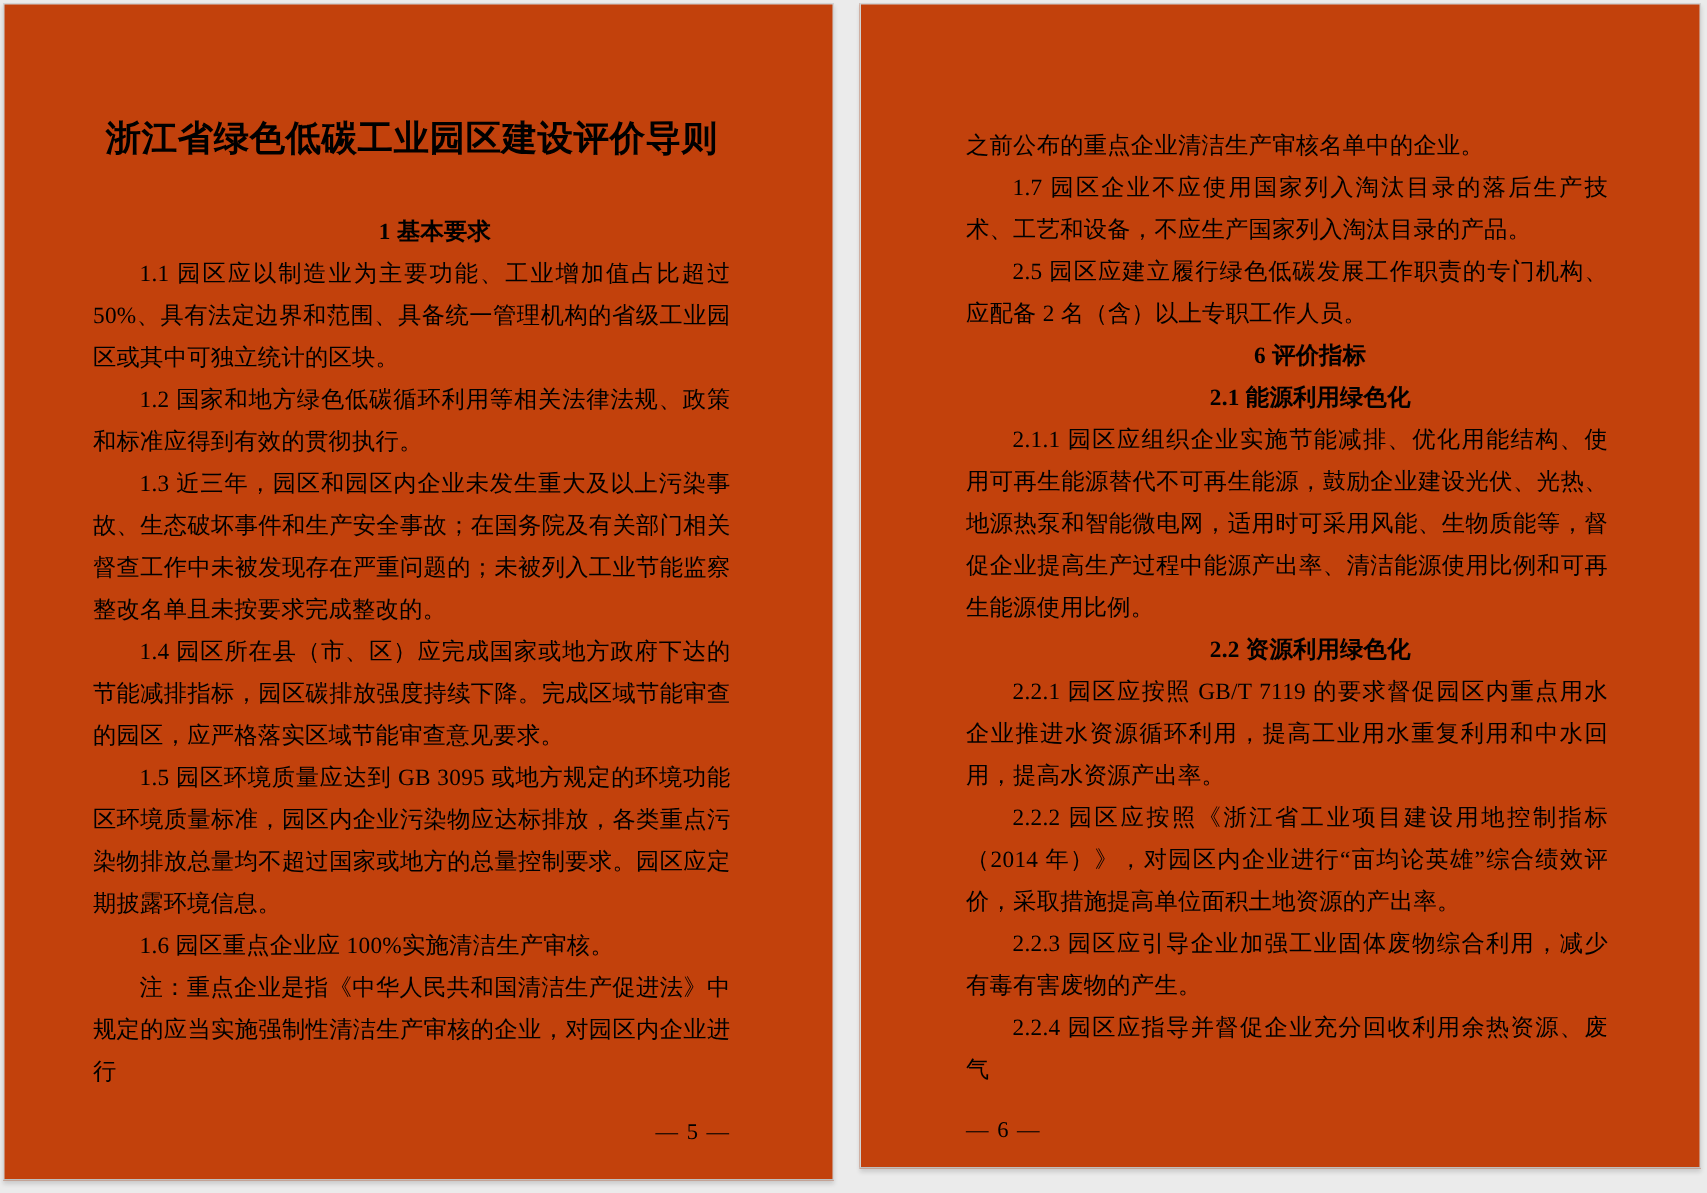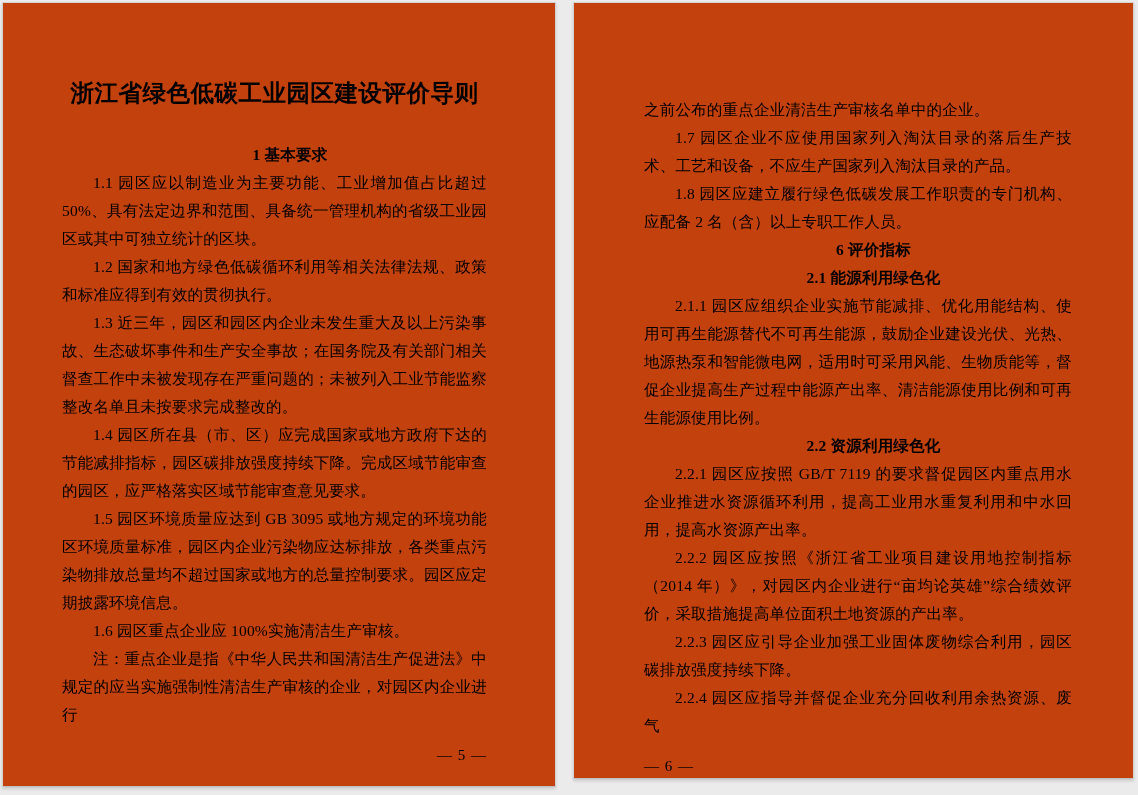--- a/index.html
+++ b/index.html
@@ -54,21 +54,21 @@
     text-align: center;
     letter-spacing: 0.5px;
     white-space: nowrap;
   }
   .heading, .subheading {
     font-weight: bold;
     text-indent: 2em;
     text-align: center;
   }
   .para { text-indent: 2em; }
-  .para-cont { text-indent: 0; margin-top: 12px; }
+  .para-cont { text-indent: 0; }
   .pagenum {
     margin-top: 12px;
     font-size: 15px;
     text-align: right;
     letter-spacing: 1px;
   }
   .pagenum-left { text-align: left; }
 </style>
 </head>
 <body>
@@ -82,24 +82,24 @@
       <div class="block para">1.3 近三年，园区和园区内企业未发生重大及以上污染事故、生态破坏事件和生产安全事故；在国务院及有关部门相关督查工作中未被发现存在严重问题的；未被列入工业节能监察整改名单且未按要求完成整改的。</div>
       <div class="block para">1.4 园区所在县（市、区）应完成国家或地方政府下达的节能减排指标，园区碳排放强度持续下降。完成区域节能审查的园区，应严格落实区域节能审查意见要求。</div>
       <div class="block para">1.5 园区环境质量应达到 GB 3095 或地方规定的环境功能区环境质量标准，园区内企业污染物应达标排放，各类重点污染物排放总量均不超过国家或地方的总量控制要求。园区应定期披露环境信息。</div>
       <div class="block para">1.6 园区重点企业应 100%实施清洁生产审核。</div>
       <div class="block para">注：重点企业是指《中华人民共和国清洁生产促进法》中规定的应当实施强制性清洁生产审核的企业，对园区内企业进行</div>
       <div class="block pagenum">— 5 —</div>
     </section>
   <section class="page page-right">
       <div class="block para-cont">之前公布的重点企业清洁生产审核名单中的企业。</div>
       <div class="block para">1.7 园区企业不应使用国家列入淘汰目录的落后生产技术、工艺和设备，不应生产国家列入淘汰目录的产品。</div>
-      <div class="block para">1.8 园区应建立履行绿色低碳发展工作职责的专门机构、应配备 2 名（含）以上专职工作人员。</div>
+      <div class="block para">2.5 园区应建立履行绿色低碳发展工作职责的专门机构、应配备 2 名（含）以上专职工作人员。</div>
       <div class="block heading">6 评价指标</div>
       <div class="block subheading">2.1 能源利用绿色化</div>
       <div class="block para">2.1.1 园区应组织企业实施节能减排、优化用能结构、使用可再生能源替代不可再生能源，鼓励企业建设光伏、光热、地源热泵和智能微电网，适用时可采用风能、生物质能等，督促企业提高生产过程中能源产出率、清洁能源使用比例和可再生能源使用比例。</div>
       <div class="block subheading">2.2 资源利用绿色化</div>
       <div class="block para">2.2.1 园区应按照 GB/T 7119 的要求督促园区内重点用水企业推进水资源循环利用，提高工业用水重复利用和中水回用，提高水资源产出率。</div>
       <div class="block para">2.2.2 园区应按照《浙江省工业项目建设用地控制指标（2014 年）》，对园区内企业进行“亩均论英雄”综合绩效评价，采取措施提高单位面积土地资源的产出率。</div>
-      <div class="block para">2.2.3 园区应引导企业加强工业固体废物综合利用，园区碳排放强度持续下降。</div>
+      <div class="block para">2.2.3 园区应引导企业加强工业固体废物综合利用，减少有毒有害废物的产生。</div>
       <div class="block para">2.2.4 园区应指导并督促企业充分回收利用余热资源、废气</div>
       <div class="block pagenum pagenum-left">— 6 —</div>
     </section>
 </div>
 
 </body></html>

